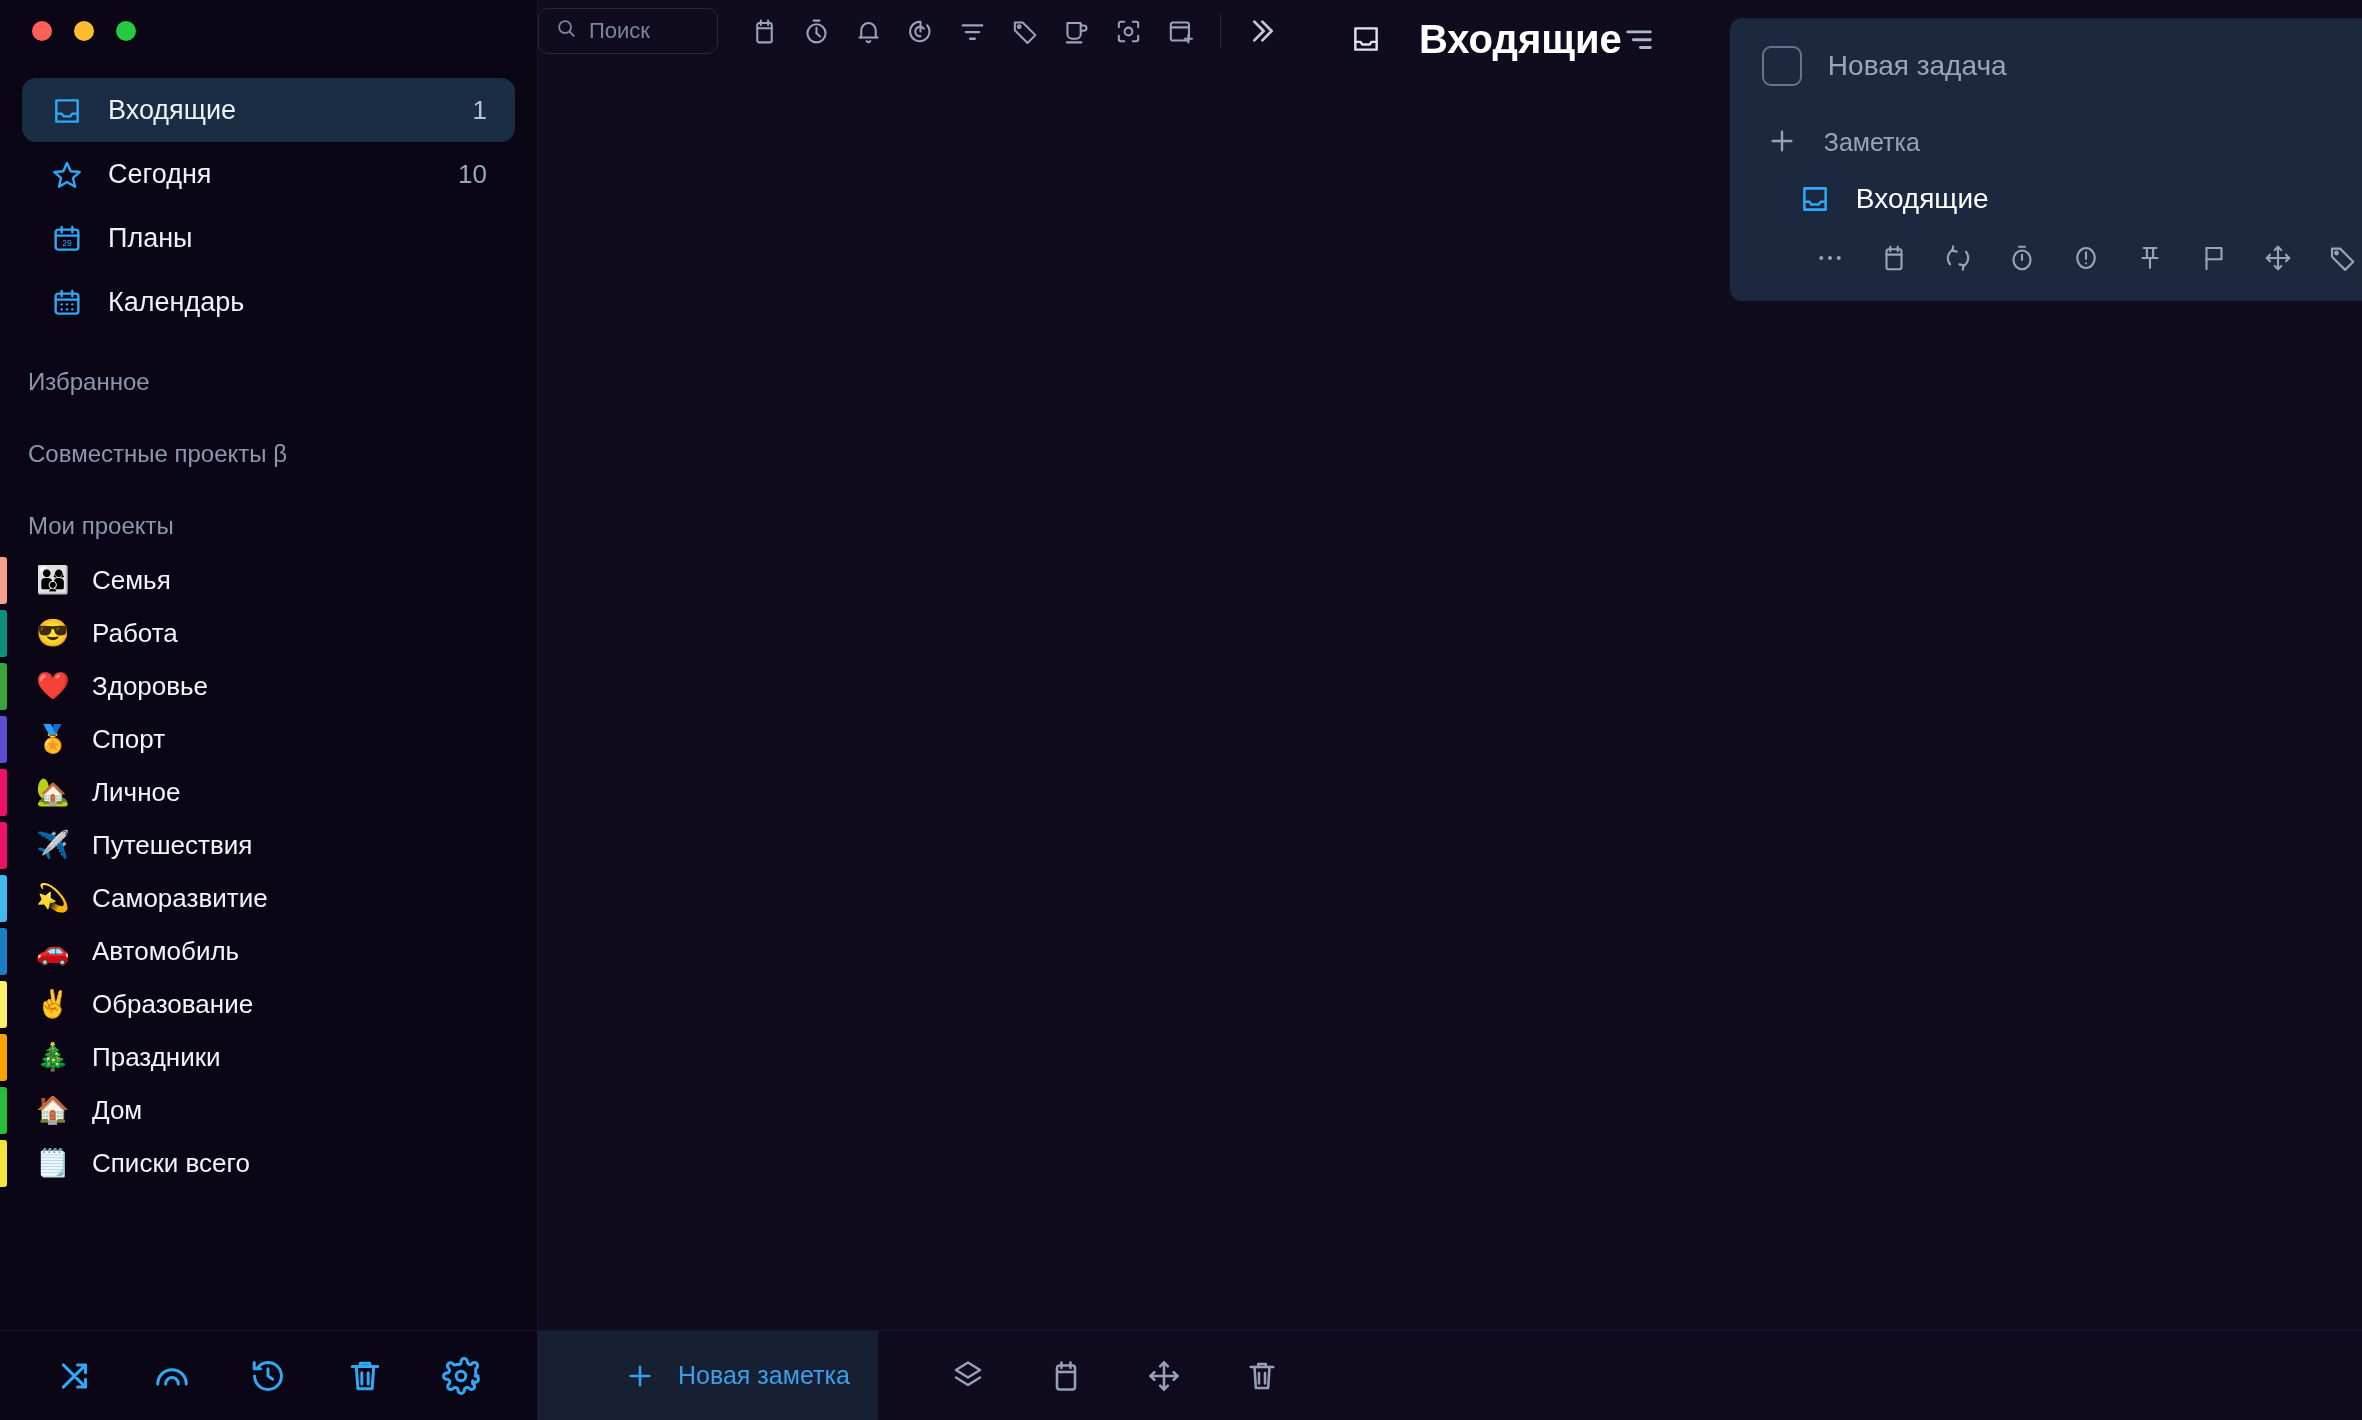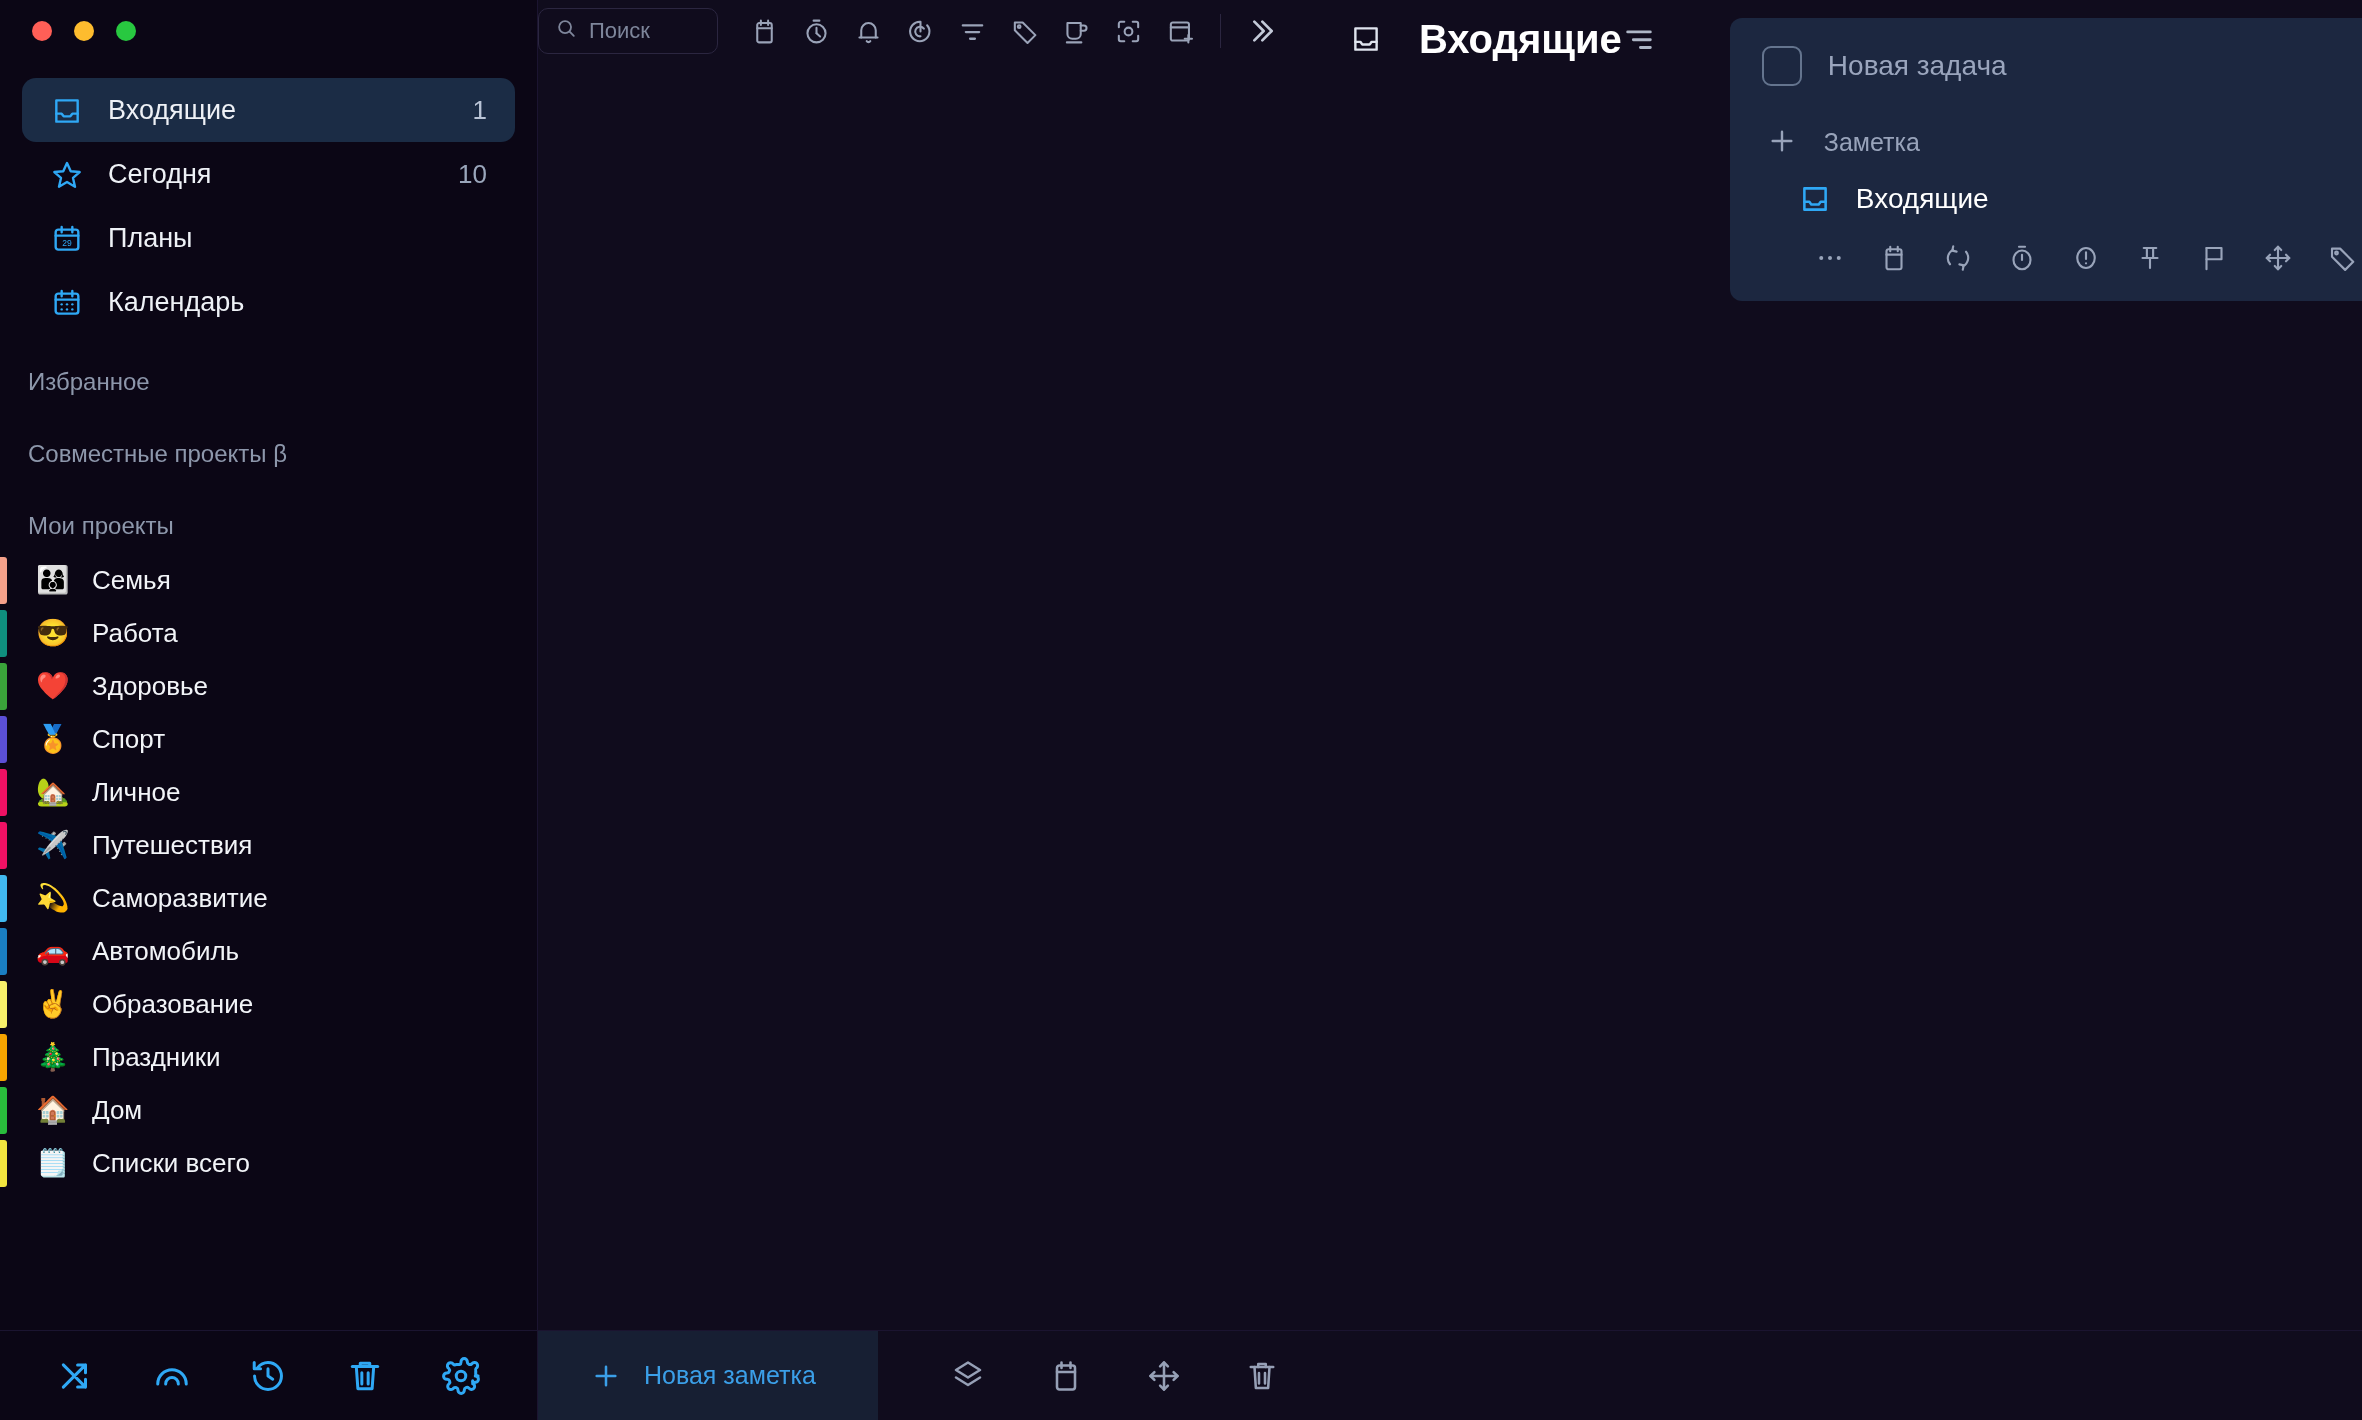--- a/index.html
+++ b/index.html
@@ -130,21 +130,21 @@
 
   
   .bottombar {
     position: absolute; left: 0; right: 0; bottom: 0; height: 90px;
     display: flex; align-items: stretch;
     border-top: 1px solid #1b1430;
   }
   .new-note {
     width: 340px; background: #171f33;
     display: flex; align-items: center; gap: 22px;
-    padding-left: 52px; color: #3b9fe8; font-size: 25px;
+    padding-left: 86px; color: #3b9fe8; font-size: 25px;
   }
   .new-note svg { width: 32px; height: 32px; display: block; color: #3b9fe8; }
   .bottom-icons { flex: 1; display: flex; align-items: center; gap: 62px; padding-left: 72px; }
   .bi { color: #96a0b6; display: flex; align-items: center; justify-content: center; }
   .bi svg { width: 36px; height: 36px; display: block; }
 </style>
 </head>
 <body>
 
 <div class="app">

